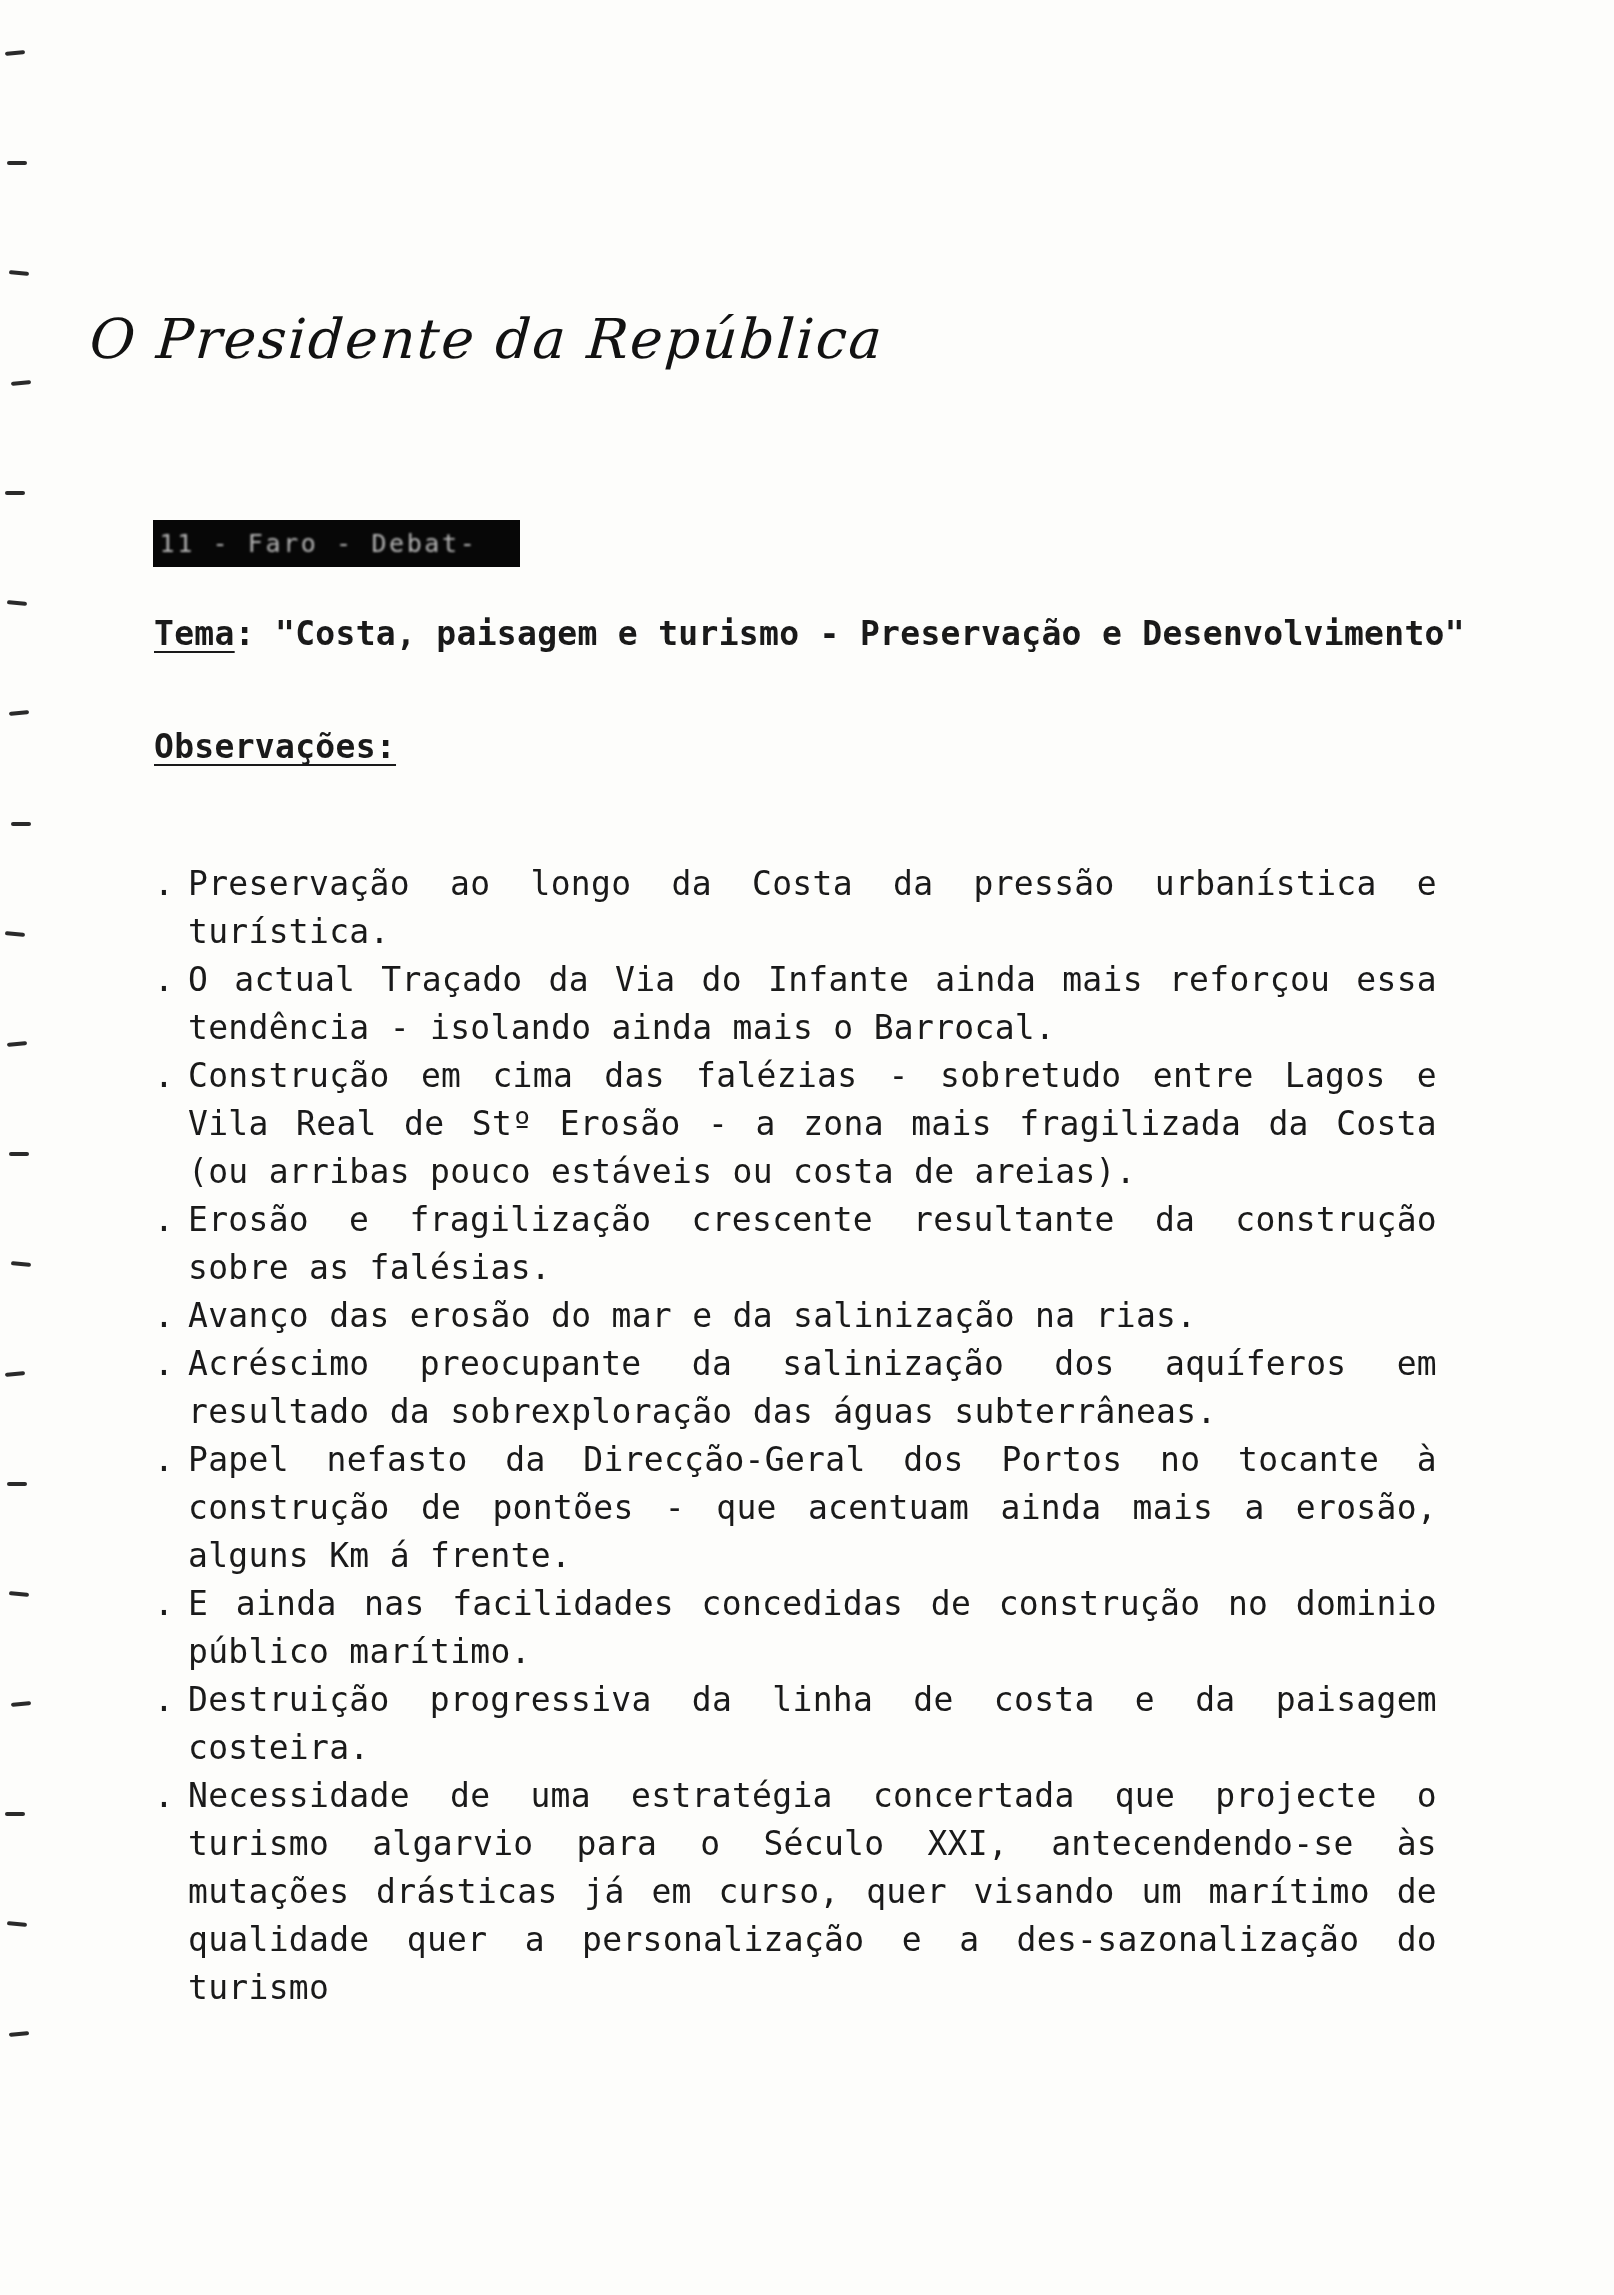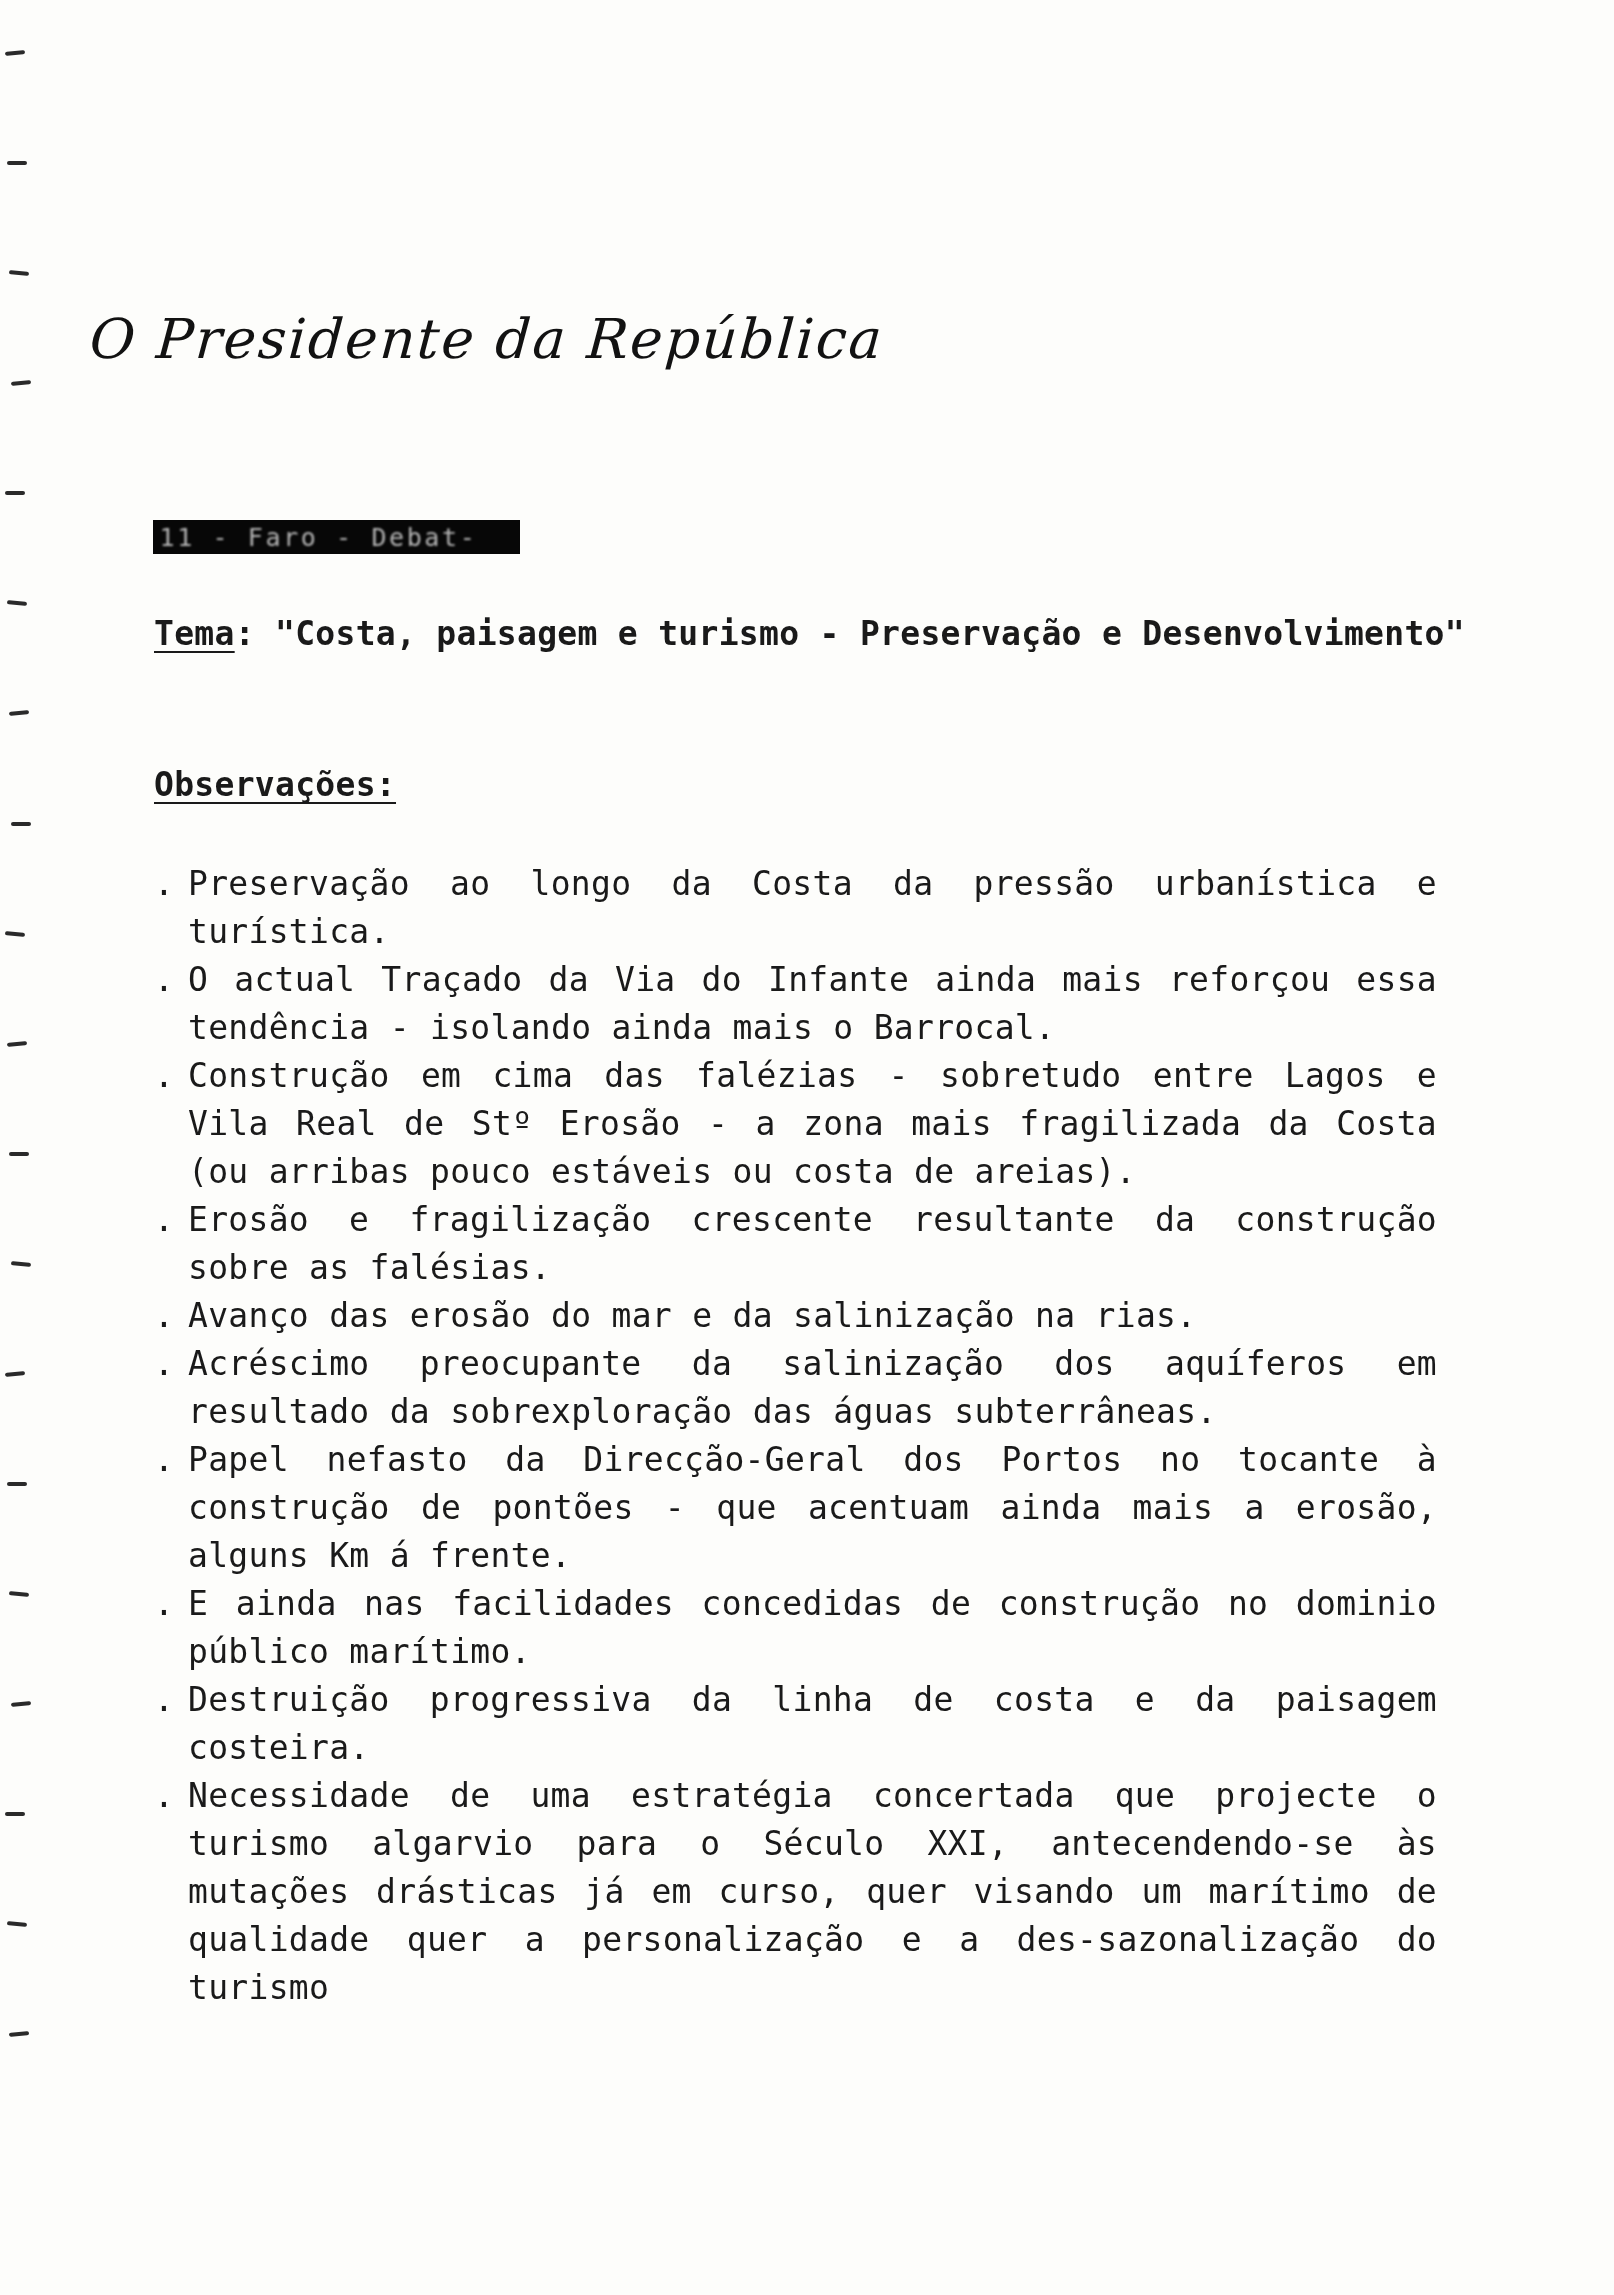--- a/index.html
+++ b/index.html
@@ -42,21 +42,21 @@
     transform: skewX(-4deg);
     white-space: nowrap;
   }
 
   
   .redaction-bar {
     position: absolute;
     left: 153px;
     top: 520px;
     width: 367px;
-    height: 34px;
+    height: 47px;
     background: #070707;
     display: flex;
     align-items: center;
     padding: 0 6.6px;
     box-sizing: border-box;
   }
   .redacted-text {
     font-size: 25px;
     letter-spacing: 2.6px;
     color: #c9c9c9;
@@ -71,21 +71,21 @@
     top: 614px;
     font-size: 33px;
     font-weight: bold;
     white-space: nowrap;
     letter-spacing: 0.3px;
   }
 
   .obs-heading {
     position: absolute;
     left: 154px;
-    top: 765px;
+    top: 727px;
     font-size: 33px;
     font-weight: bold;
     letter-spacing: 0.3px;
   }
 
   .u {
     text-decoration: underline;
     text-decoration-thickness: 2px;
     text-underline-offset: 5.9px;
   }

